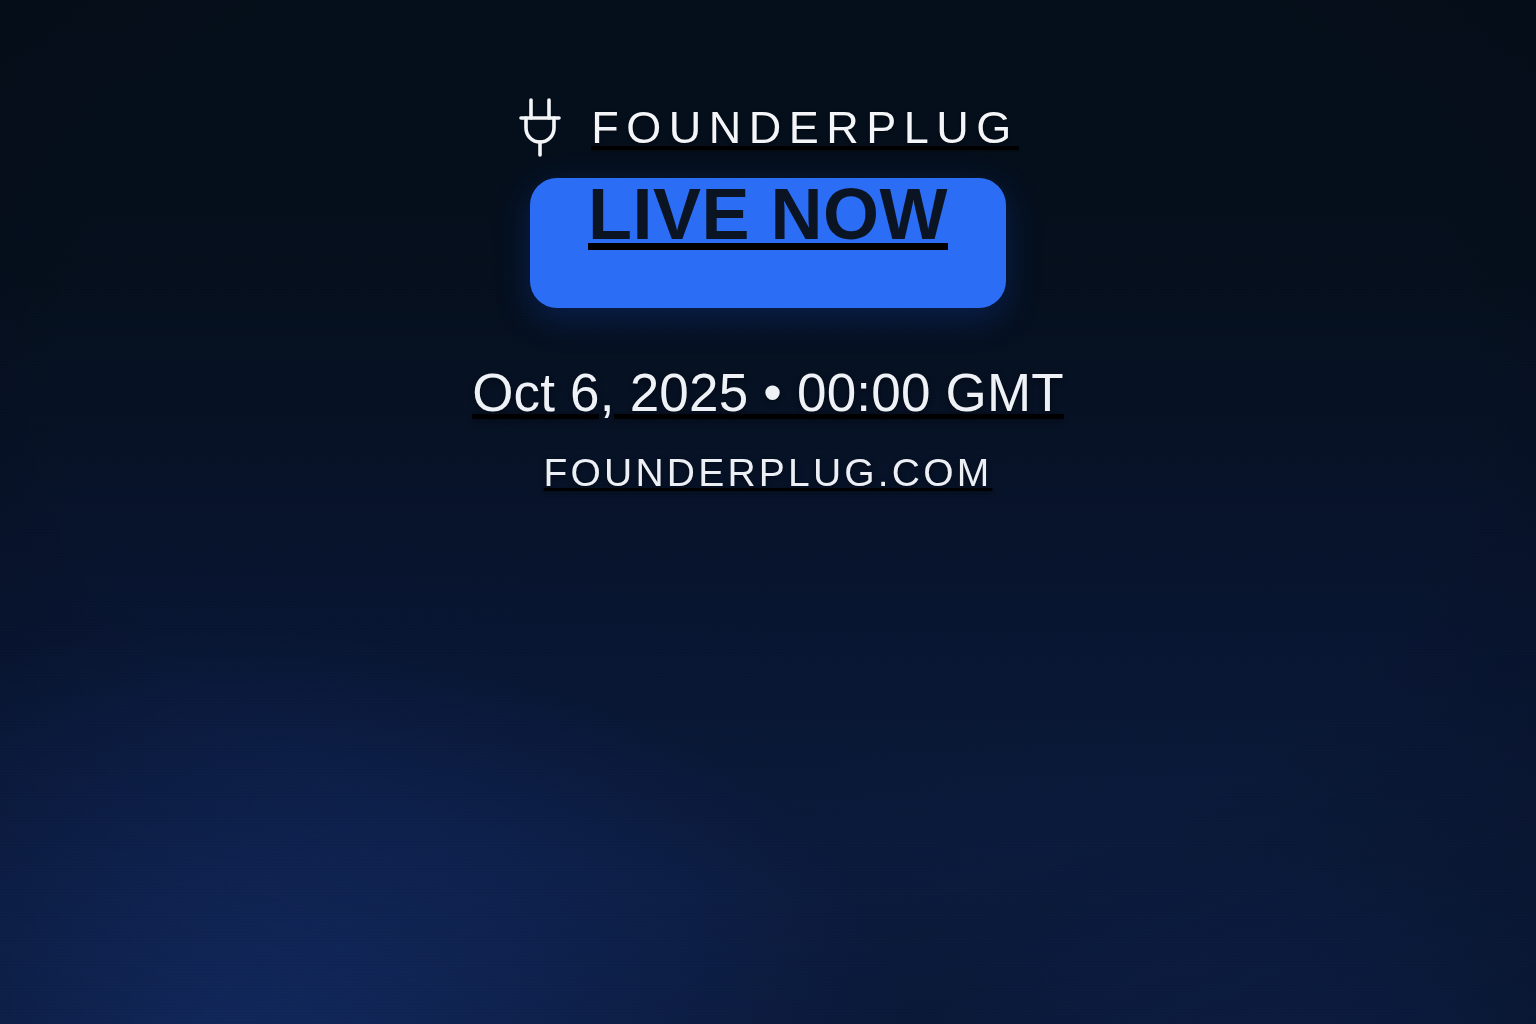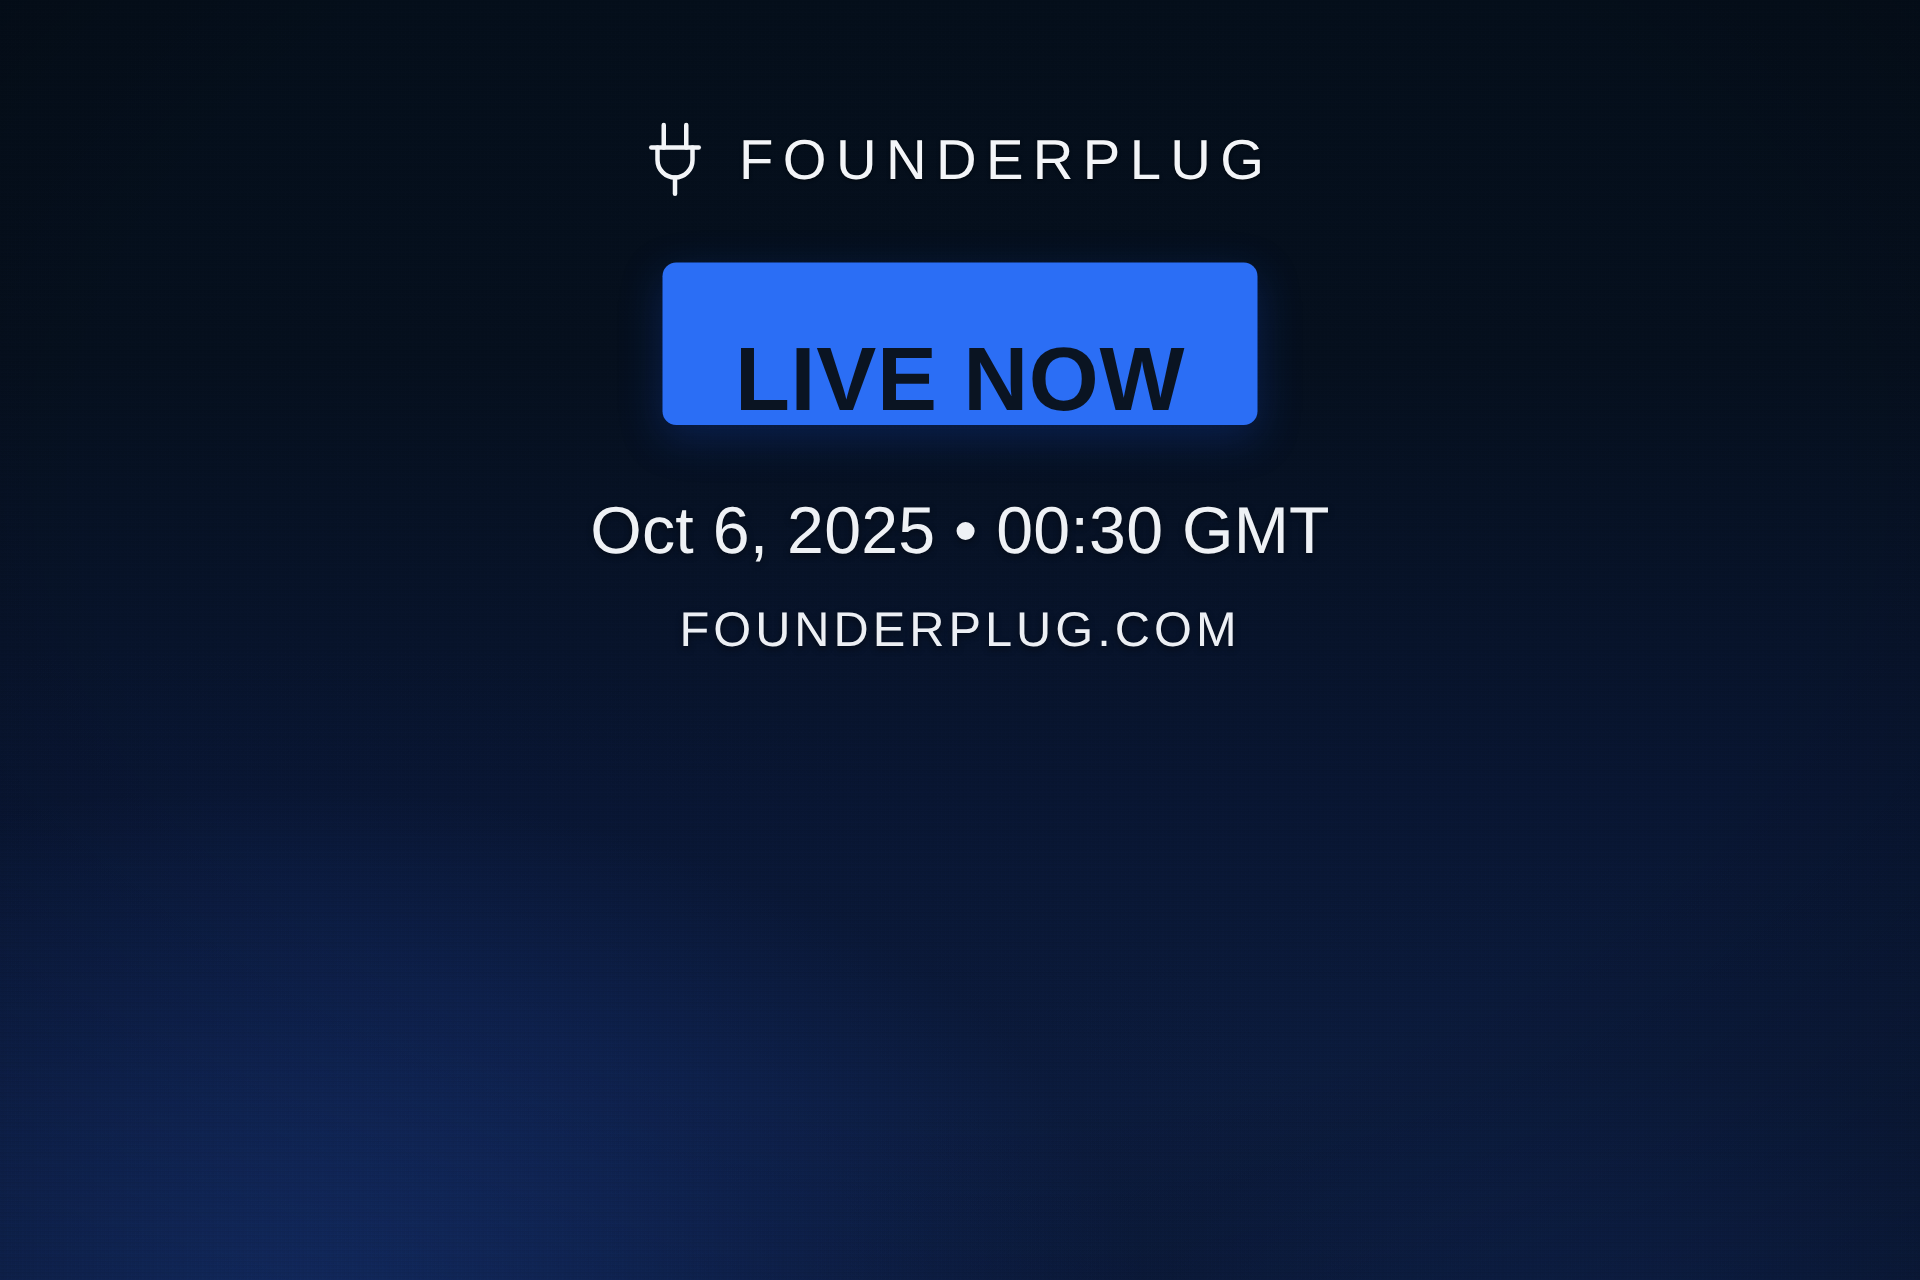--- a/index.html
+++ b/index.html
@@ -12,20 +12,21 @@
     font-family: "Liberation Sans", sans-serif;
     -webkit-font-smoothing: antialiased;
   }
 
   .poster {
     position: relative;
     width: 1536px;
     height: 1024px;
     overflow: hidden;
     background: #a21caf;
+    text-decoration: underline;
   }
 
   
   .bg-base {
     position: absolute;
     inset: 0;
     background: linear-gradient(180deg,
         #040e1a 0%,
         #050f1d 28%,
         #081531 62%,
@@ -109,27 +110,27 @@
     line-height: 0.98;
     font-weight: 700;
     letter-spacing: -3px;
     color: #f4f6f8;
     text-shadow: 0 3px 10px rgba(0,0,0,0.45);
   }
   .headline-line { display: block; }
 
   
   .badge {
-    margin-top: 52px;
+    margin-top: 20px;
     width: 476px;
     height: 130px;
-    border-radius: 11px;
+    border-radius: 27px;
     background: #2b6ef5;
     display: flex;
-    align-items: flex-end;
+    align-items: flex-start;
     justify-content: center;
     box-shadow: 0 10px 34px rgba(20,70,190,0.30);
   }
   .badge-label {
     font-size: 72px;
     line-height: 1;
     font-weight: 700;
     letter-spacing: 0.5px;
     color: #0a1422;
   }
@@ -182,17 +183,17 @@
         <line x1="23" y1="46" x2="23" y2="59"></line>
       </svg>
       <div class="wordmark">FOUNDERPLUG</div>
     </div>
 
 
     <div class="badge">
       <span class="badge-label">LIVE NOW</span>
     </div>
 
-    <div class="date-line">Oct 6, 2025 • 00:30 GMT</div>
+    <div class="date-line">Oct 6, 2025 • 00:00 GMT</div>
     <div class="url-line">FOUNDERPLUG.COM</div>
 
   </div>
 </div>
 
 </body></html>

